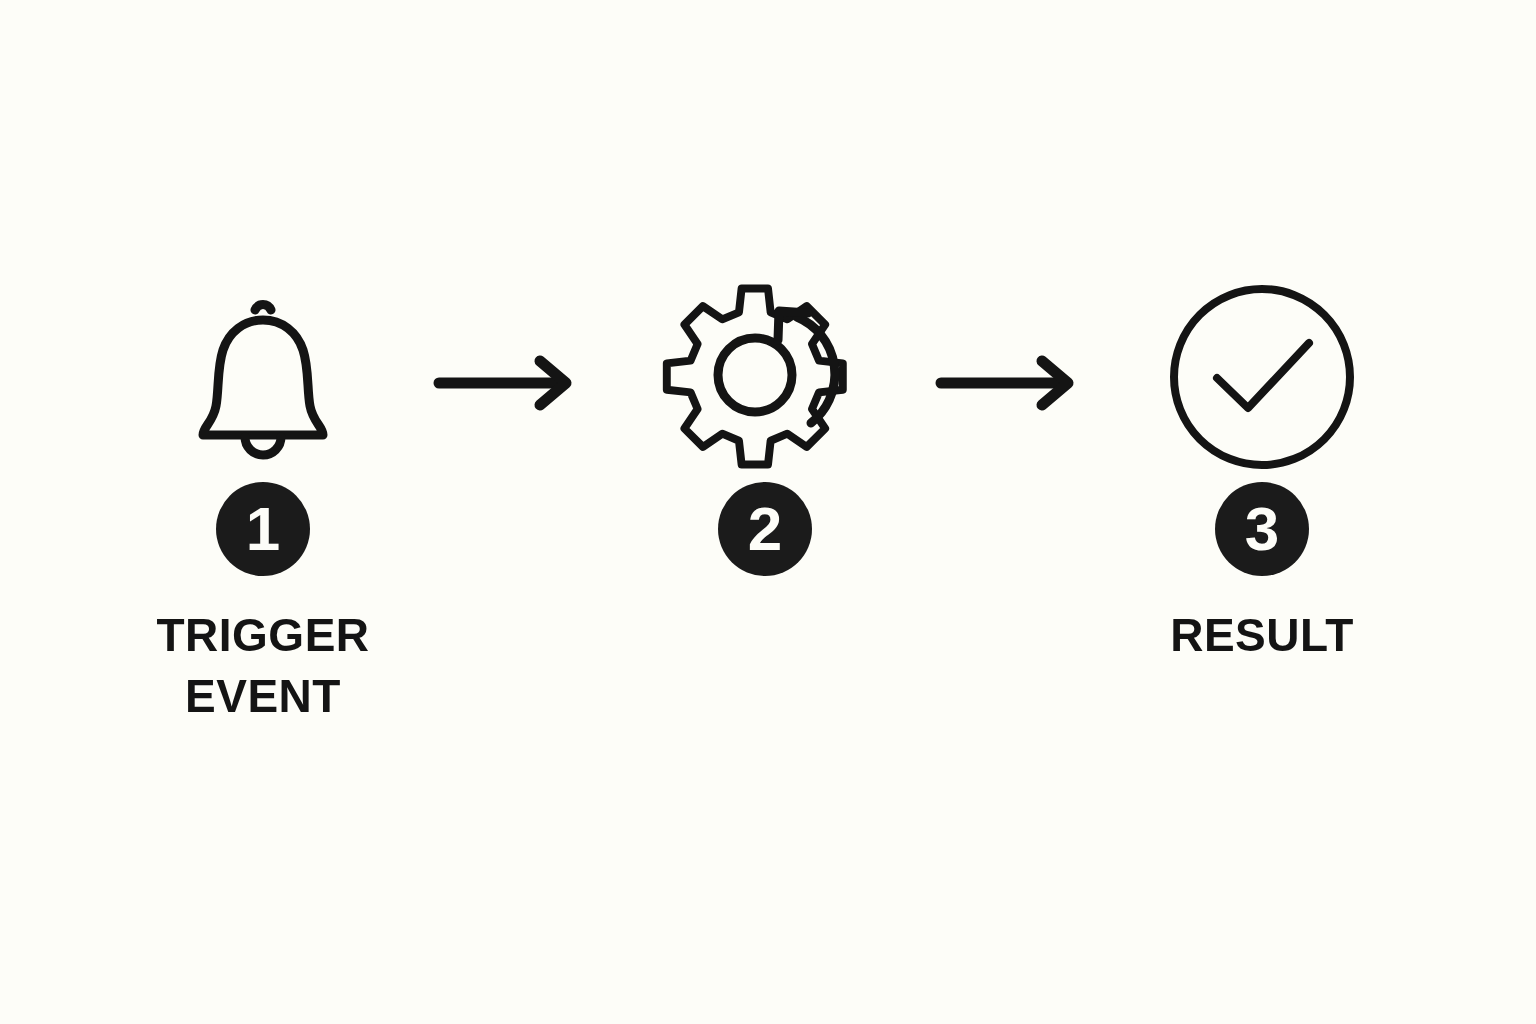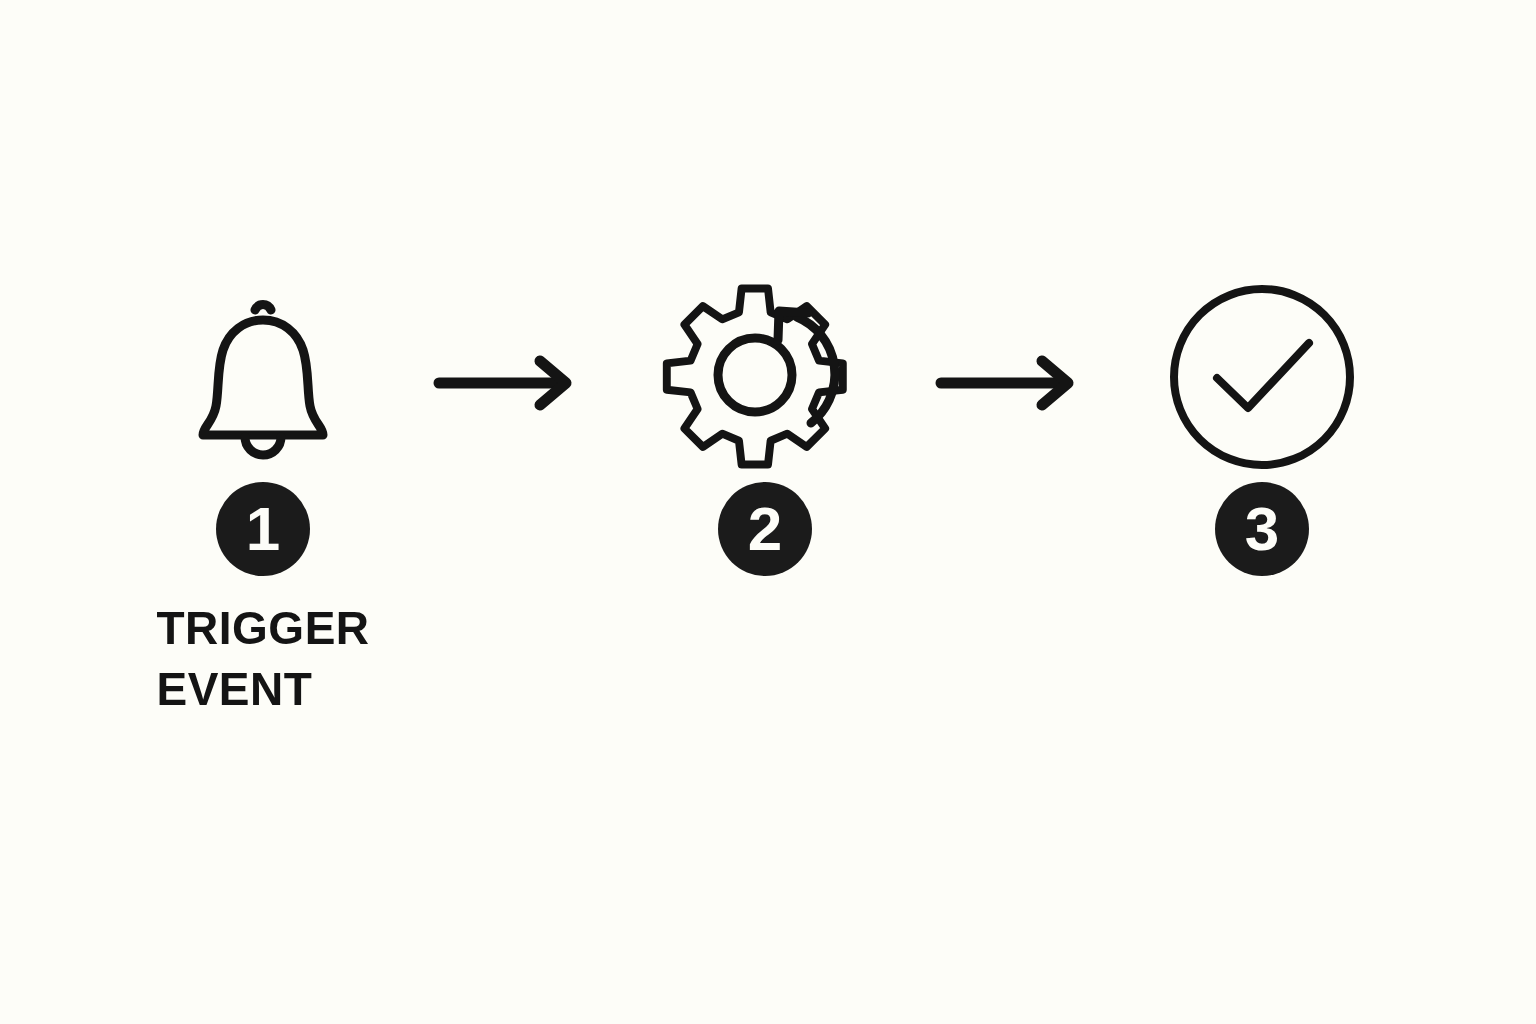--- a/index.html
+++ b/index.html
@@ -46,28 +46,28 @@
   .badge-number {
     color: #fdfdf8;
     font-family: "Liberation Sans", sans-serif;
     font-size: 62px;
     font-weight: bold;
     line-height: 1;
     letter-spacing: 0px;
     user-select: none;
   }
   .step-label {
-    margin-top: 22px;
+    margin-top: 29px;
     color: #141414;
     font-family: "Liberation Sans", sans-serif;
     font-weight: bold;
     font-size: 46px;
     line-height: 1.32;
     letter-spacing: 0.5px;
-    text-align: left;
+    text-align: center;
     text-transform: uppercase;
     white-space: pre-line;
   }
 
   
   #step-1 { left: 93px;  top: 272px; }
   #step-2 { left: 595px; top: 272px; }
   #step-3 { left: 1092px; top: 272px; }
 
   
@@ -177,15 +177,16 @@
           <circle cx="96" cy="96" r="88"></circle>
           <polyline points="51,97 82,127 143,62"></polyline>
         </svg>
       </span>
     </div>
 
     <div class="badge">
       <span class="badge-number">3</span>
     </div>
 
+    <div class="step-label">RESULT</div>
   </div>
 
 </div>
 
 </body></html>

